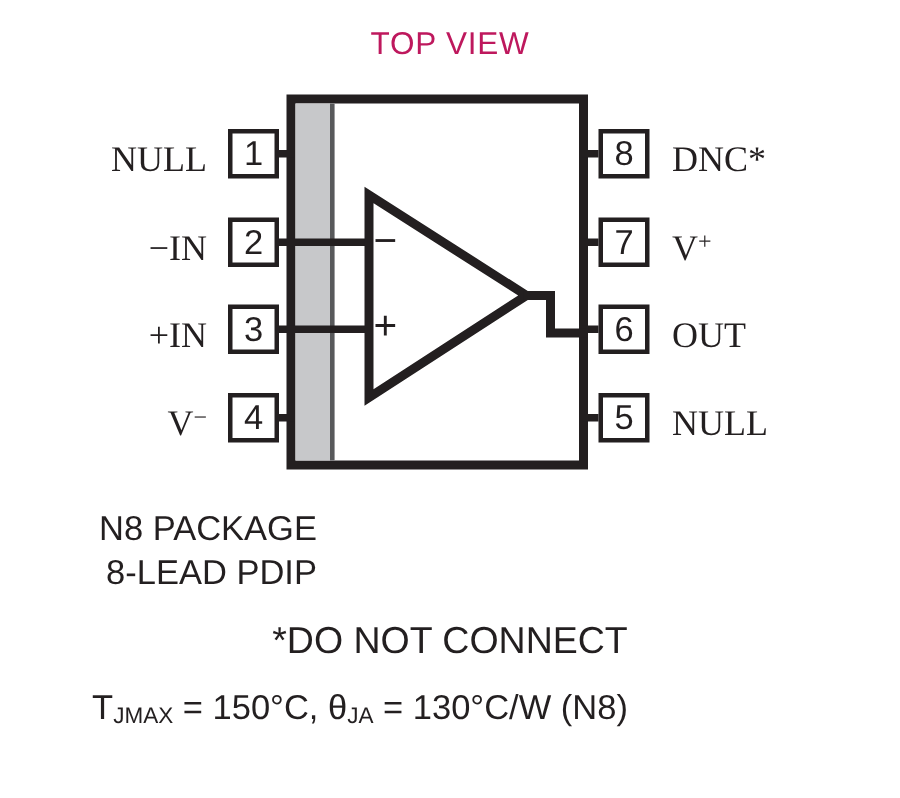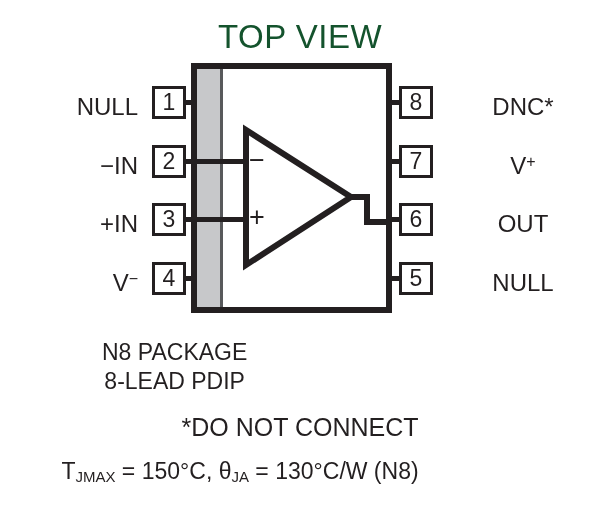--- a/index.html
+++ b/index.html
@@ -21,23 +21,23 @@
     width: 600px; height: 532px;
   }
 
   .abs { position: absolute; }
 
   
   #top-view-title {
     left: 0; top: 18px;
     width: 600px;
     text-align: center;
-    font-size: 33px;
+    font-size: 21px;
     letter-spacing: 0.5px;
-    color: #14532d;
+    color: #be185d;
   }
 
   
   #package-body {
     left: 191px; top: 63px;
     width: 201px; height: 250px;
     border: 6px solid #231f20;
     box-sizing: border-box;
     background: #ffffff;
     z-index: 3;
@@ -80,23 +80,24 @@
     background: #231f20;
     z-index: 7;
   }
 
   
   .pin-label {
     font-size: 24px;
     line-height: 30px;
     white-space: nowrap;
     z-index: 6;
+    font-family: Liberation Serif, serif;
   }
   .pin-label-left  { width: 130px; text-align: right; left: 8px; }
-  .pin-label-right { width: 150px; text-align: center;  left: 448px; }
+  .pin-label-right { width: 150px; text-align: left;  left: 448px; }
   .pin-label sup { font-size: 16px; vertical-align: 7px; }
 
   
   #opamp-svg {
     left: 191px; top: 63px;
     width: 210px; height: 250px;
     z-index: 8;
   }
   .opamp-sign {
     font-size: 27px;
@@ -105,21 +106,21 @@
     color: #231f20;
     font-family: "Liberation Sans", sans-serif;
   }
 
   
   .caption {
     font-size: 23px;
     line-height: 29px;
     white-space: nowrap;
   }
-  #caption-n8 { left: 66px; top: 338px; text-align: center; margin-left: 36px; }
+  #caption-n8 { left: 66px; top: 338px; text-align: right; }
   #caption-s8 { left: 300px; top: 338px; text-align: left; }
 
   #note-dnc {
     left: 0; top: 413px;
     width: 600px;
     text-align: center;
     font-size: 25px;
   }
 
   .thermal {

